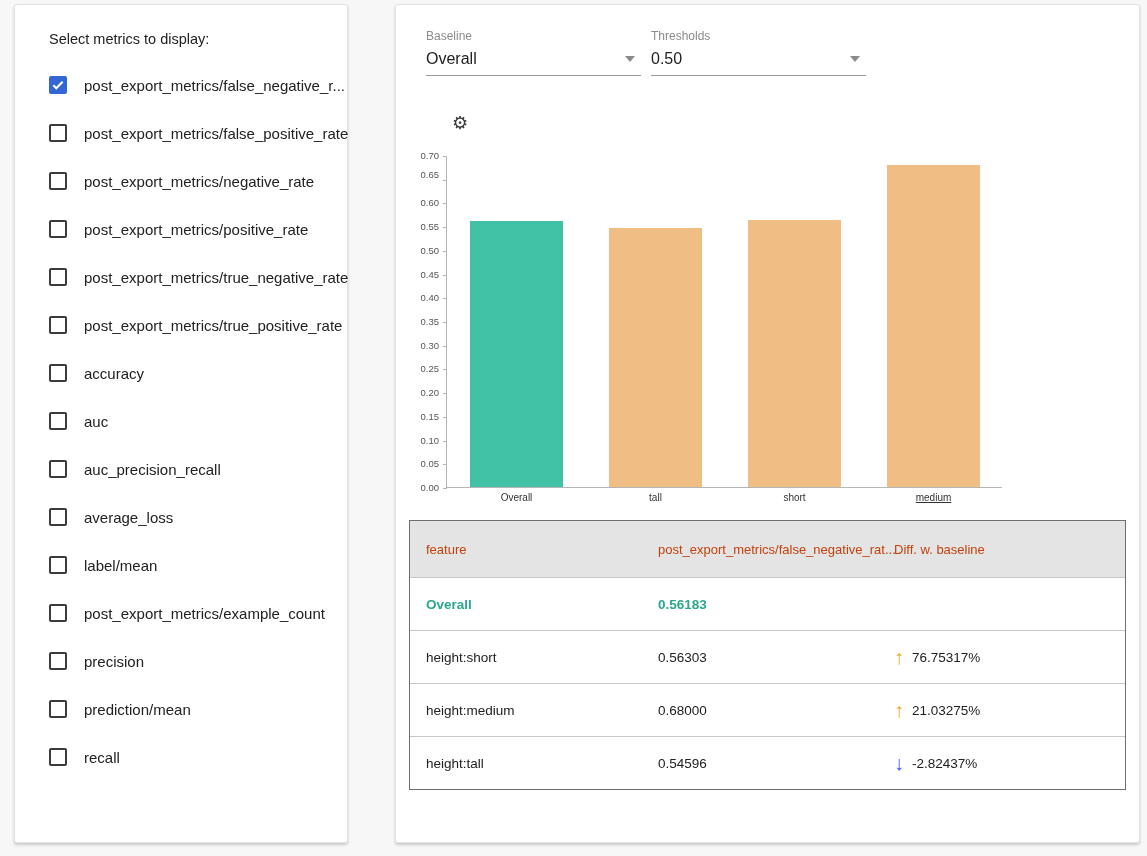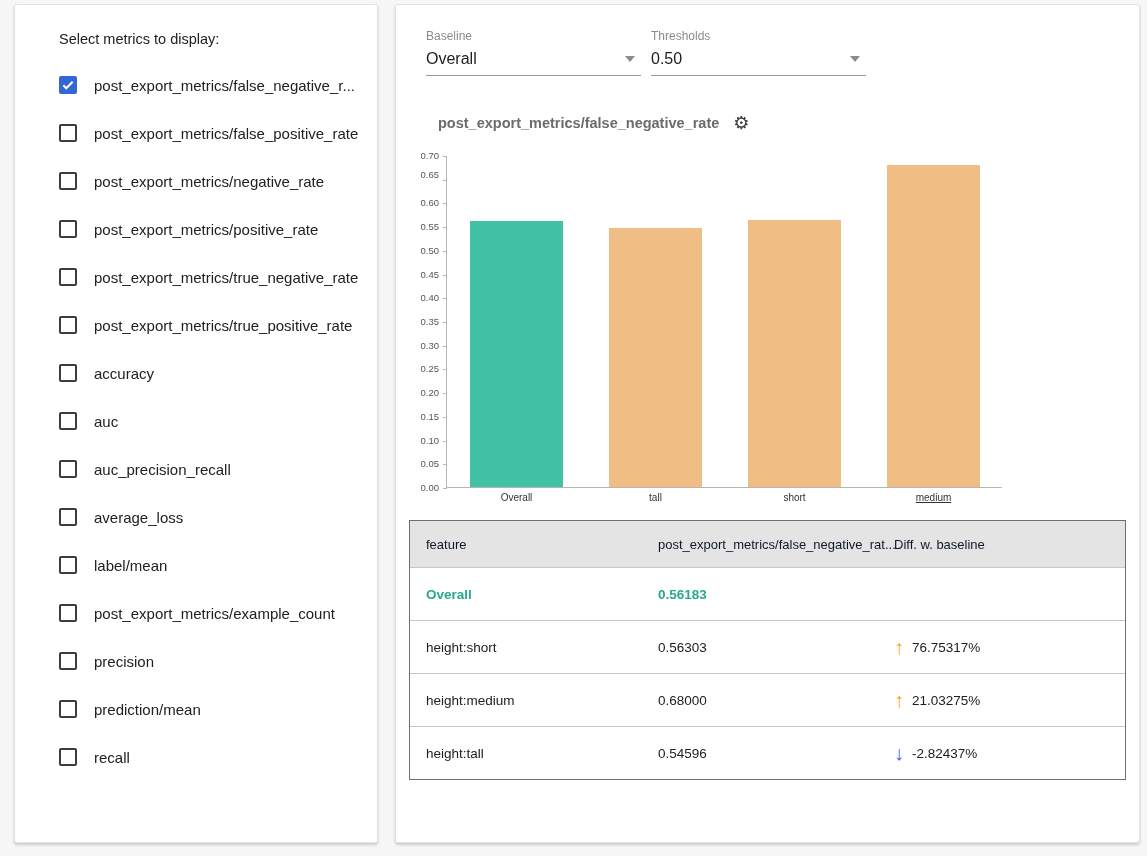--- a/index.html
+++ b/index.html
@@ -13,21 +13,21 @@
   }
   .card {
     position: absolute;
     top: 4px;
     height: 839px;
     background: #fff;
     border: 1px solid #e2e2e2;
     border-radius: 3px;
     box-shadow: 0 2px 3px rgba(0,0,0,.18);
   }
-  #left-card { left: 14px; width: 364px; padding: 26px 14px 0 44px; }
+  #left-card { left: 14px; width: 334px; padding: 26px 14px 0 34px; }
   #right-card { left: 395px; width: 745px; padding: 24px 0 0; }
 
   
   .panel-title { font-size: 14.5px; margin-bottom: 14px; }
   .metric-item { display: flex; align-items: center; height: 48px; cursor: pointer; }
   .checkbox {
     width: 18px; height: 18px; flex: none;
     border: 2px solid #3c3c3c; border-radius: 2px; background: #fff;
     margin-right: 17px;
     display: flex; align-items: center; justify-content: center;
@@ -72,21 +72,21 @@
   .xtick-label { position: absolute; top: 336px; text-align: center; font-size: 10px; color: #333; }
 
   
   .metrics-table { margin: 32px 13px 0; border: 1px solid #6e6e6e; background: #fff; }
   .thead, .trow {
     display: grid;
     grid-template-columns: 232px 236px 1fr;
     align-items: center;
     padding: 0 16px;
   }
-  .thead { background: #e4e4e4; height: 46px; color: #0f172a; font-size: 13px; }
+  .thead { background: #e4e4e4; height: 56px; color: #c2410c; font-size: 13px; }
   .trow { height: 53px; border-top: 1px solid #c7c7c7; font-size: 13.5px; background: #fff; }
   .trow.baseline { color: #2aa78d; font-weight: bold; }
   .diff-cell { display: flex; align-items: center; }
   .diff-arrow { font-size: 20px; font-weight: bold; margin-right: 8px; line-height: 1; }
 </style>
 </head>
 <body>
 
 <div class="card" id="left-card">
   <div class="panel-title">Select metrics to display:</div>
@@ -171,21 +171,20 @@
     <div class="select-field">
       <div class="select-label">Thresholds</div>
       <div class="select-value">
         <span>0.50</span>
         <span class="dd-arrow"></span>
       </div>
     </div>
   </div>
 
   <div class="chart-title-row">
-    <span class="chart-title">post_export_metrics/false_negative_rate</span>
     <span class="gear">⚙</span>
   </div>
 
   <div id="chart-plot">
       <div class="ytick-label" style="top: 327px;">0.00</div>
       <div class="ytick-mark" style="top: 332px;"></div>
       <div class="ytick-label" style="top: 303.286px;">0.05</div>
       <div class="ytick-mark" style="top: 308.286px;"></div>
       <div class="ytick-label" style="top: 279.571px;">0.10</div>
       <div class="ytick-mark" style="top: 284.571px;"></div>

